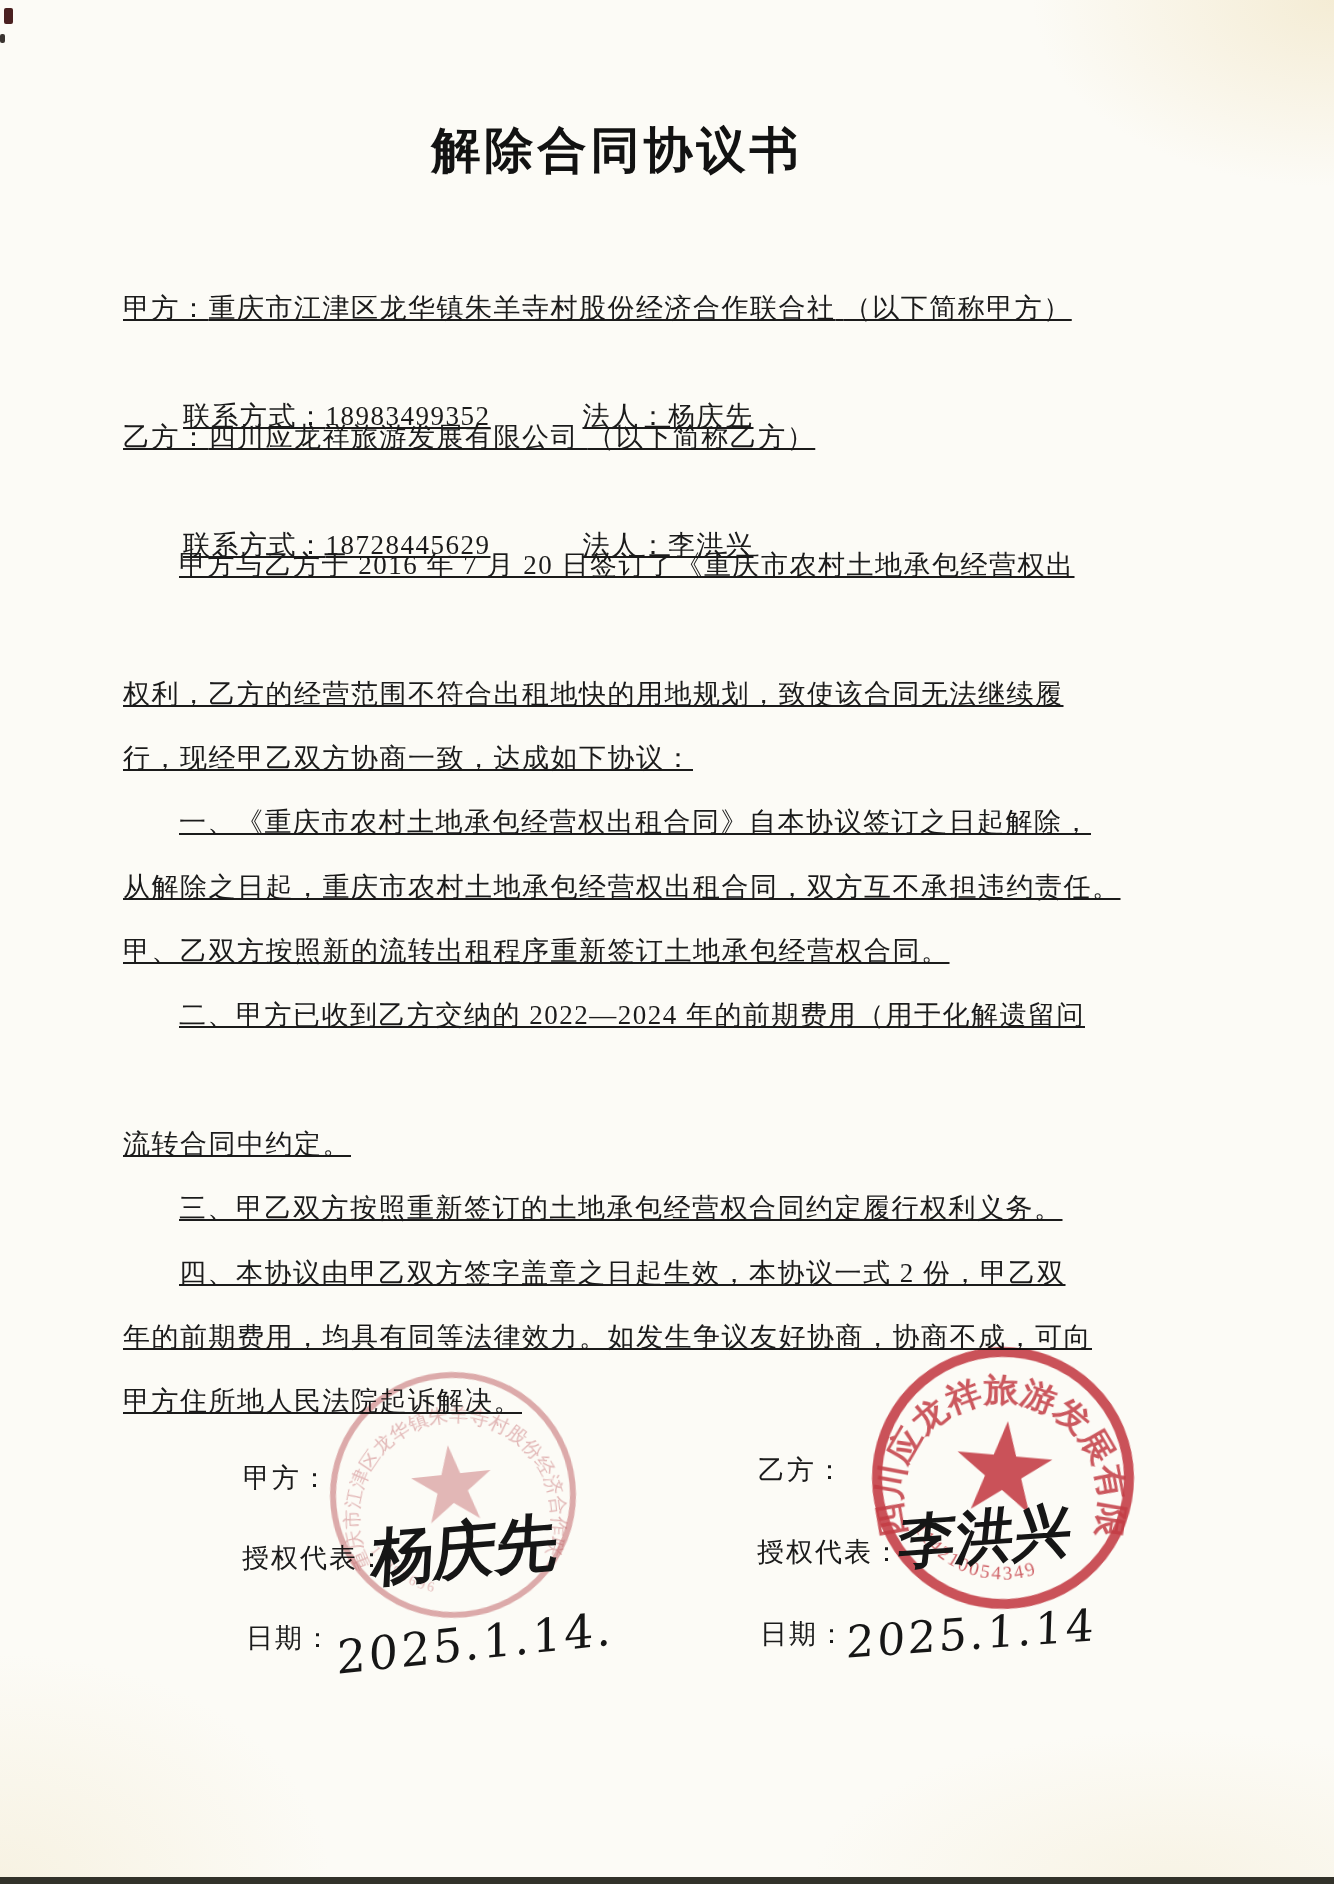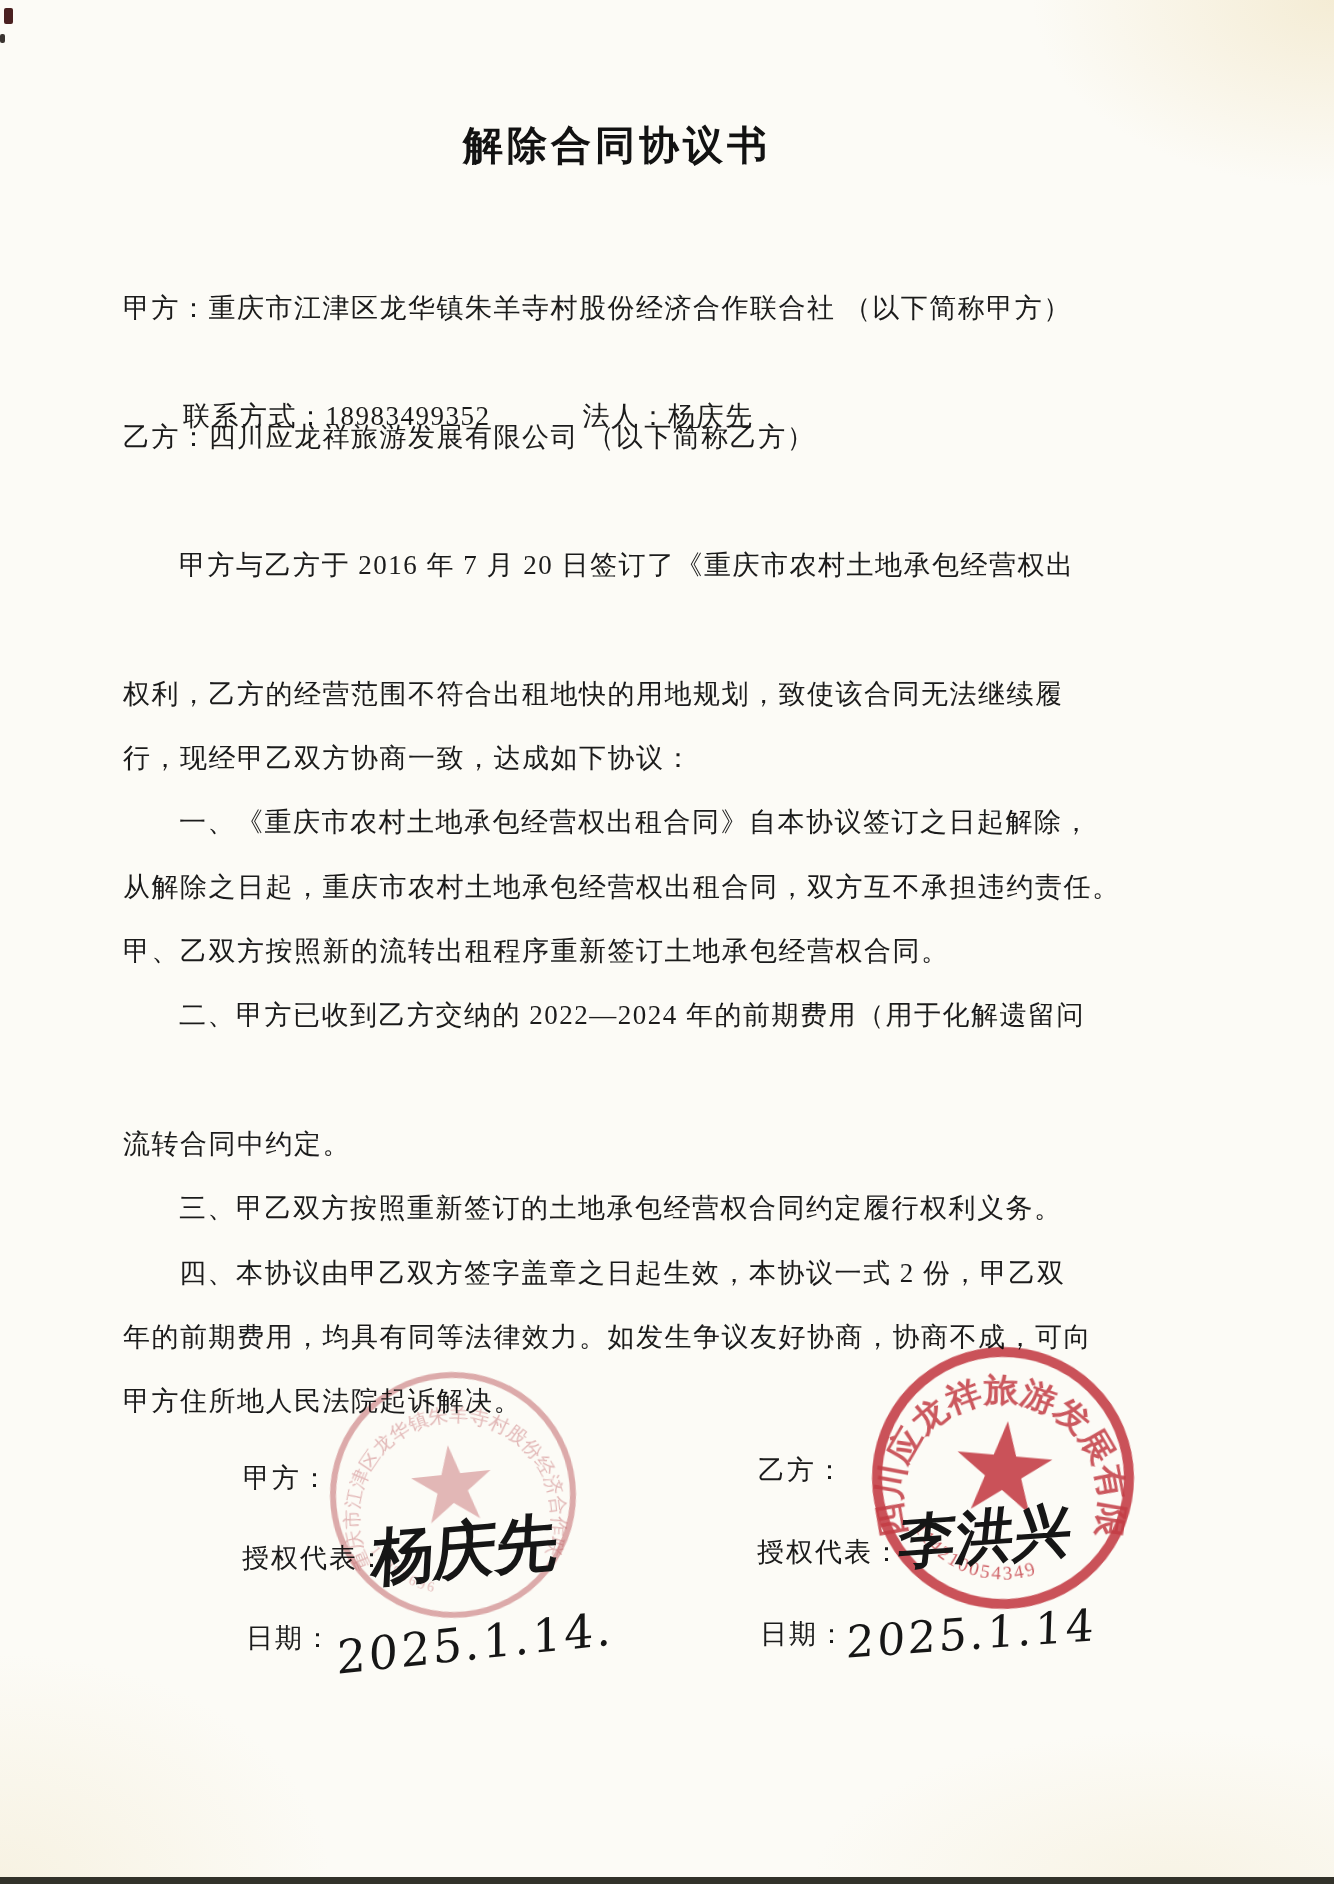--- a/index.html
+++ b/index.html
@@ -12,28 +12,29 @@
     color:#1b1b1b;
     background:
       radial-gradient(420px 260px at 100% 0%, rgba(233,214,163,.40), rgba(233,214,163,0) 72%),
       radial-gradient(460px 320px at 0% 100%, rgba(236,223,184,.32), rgba(236,223,184,0) 72%),
       radial-gradient(520px 220px at 88% 100%, rgba(236,223,184,.28), rgba(236,223,184,0) 70%),
       #fcfbf6;
   }
   .doc-title{
     position:absolute;left:0;top:118px;width:1234px;
     text-align:center;
-    font-size:40px;font-weight:bold;letter-spacing:4px;color:#121212;
+    font-size:49px;font-weight:bold;letter-spacing:4px;color:#121212;
   }
   
   .tline{
     position:absolute;left:123px;width:900px;height:42px;
     top:calc(287px + var(--i) * 64.3px);
     font-size:27px;line-height:42px;letter-spacing:1.5px;
     white-space:nowrap;
+    text-decoration:underline;
   }
   .ind{padding-left:56px;}
   .contact{padding-left:60px;margin-top:44px;}
   .contact .gap{display:inline-block;width:92px;}
   
   .sig-label{
     position:absolute;font-size:27px;letter-spacing:2px;line-height:36px;white-space:nowrap;
   }
   .hand{
     position:absolute;z-index:6;color:#161616;font-weight:600;white-space:nowrap;
@@ -64,20 +65,23 @@
   </div>
 
   <div class="tline contact" style="--i:1">
     <span>联系方式：</span><span>18983499352</span><span class="gap"></span><span>法人：</span><span>杨庆先</span>
   </div>
 
   <div class="tline" style="--i:2">
     <span>乙方：</span><span>四川应龙祥旅游发展有限公司</span> <span>（以下简称乙方）</span>
   </div>
 
+  <div class="tline contact" style="--i:3">
+    <span>联系方式：</span><span>18728445629</span><span class="gap"></span><span>法人：</span><span>李洪兴</span>
+  </div>
 
   <div class="tline ind" style="--i:4">甲方与乙方于 2016 年 7 月 20 日签订了《重庆市农村土地承包经营权出</div>
   <div class="tline" style="--i:6">权利，乙方的经营范围不符合出租地快的用地规划，致使该合同无法继续履</div>
   <div class="tline" style="--i:7">行，现经甲乙双方协商一致，达成如下协议：</div>
   <div class="tline ind" style="--i:8">一、《重庆市农村土地承包经营权出租合同》自本协议签订之日起解除，</div>
   <div class="tline" style="--i:9">从解除之日起，重庆市农村土地承包经营权出租合同，双方互不承担违约责任。</div>
   <div class="tline" style="--i:10">甲、乙双方按照新的流转出租程序重新签订土地承包经营权合同。</div>
   <div class="tline ind" style="--i:11">二、甲方已收到乙方交纳的 2022—2024 年的前期费用（用于化解遗留问</div>
   <div class="tline" style="--i:13">流转合同中约定。</div>
   <div class="tline ind" style="--i:14">三、甲乙双方按照重新签订的土地承包经营权合同约定履行权利义务。</div>

